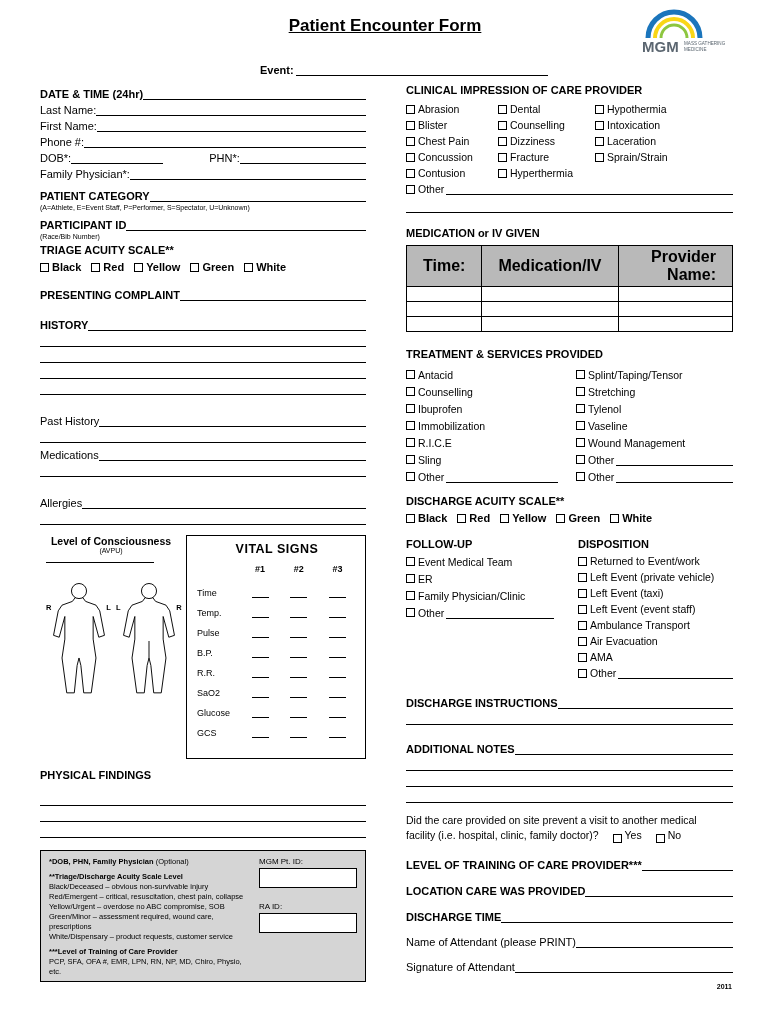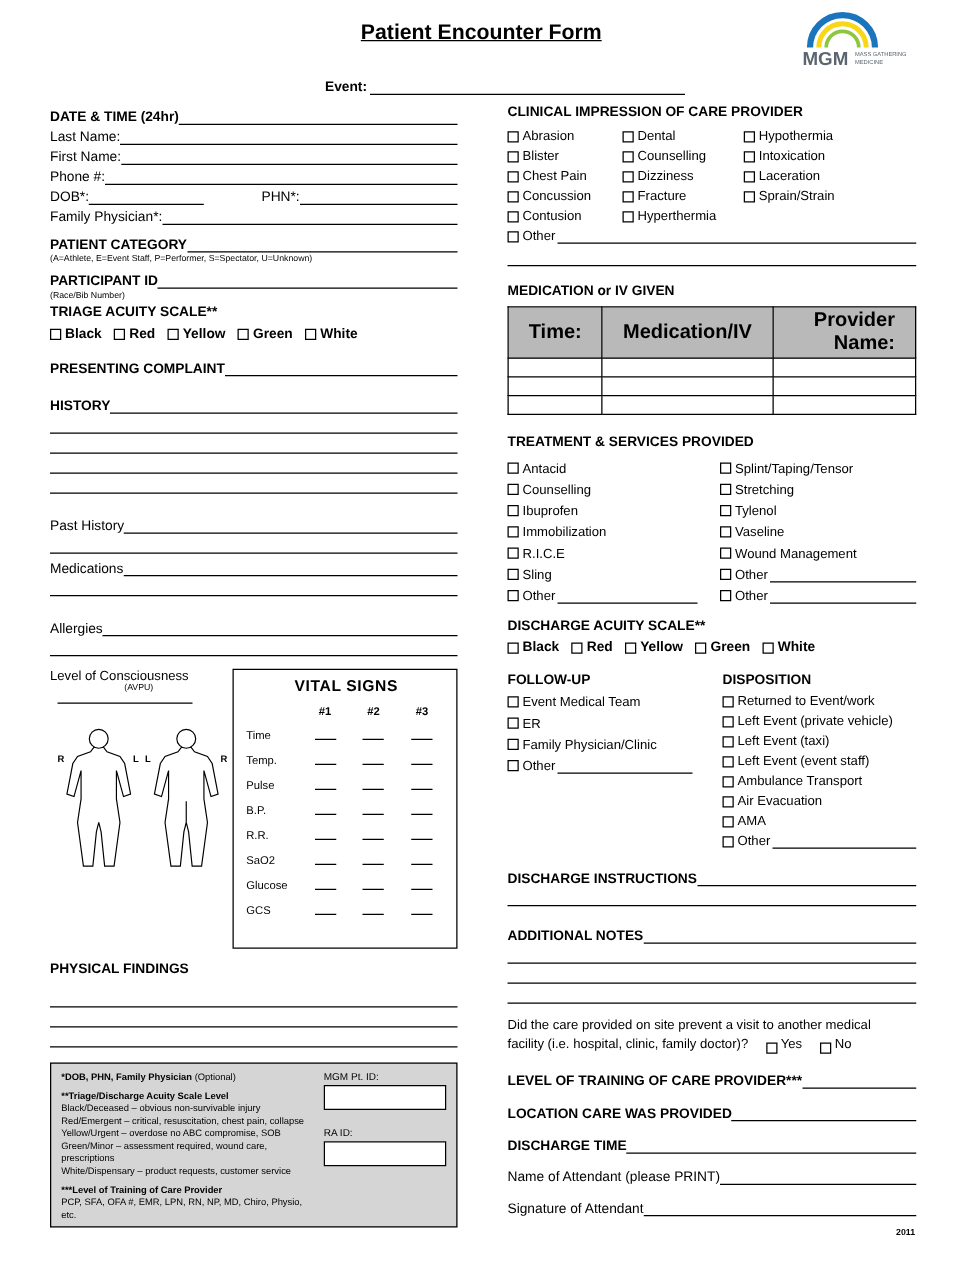--- a/index.html
+++ b/index.html
@@ -20,30 +20,30 @@
   .sect{font-size:11px;font-weight:bold;height:15px}
   .cbrow{display:flex;align-items:center;height:16px;font-size:11px;gap:10px}
   .cbitem{display:inline-flex;align-items:center;white-space:nowrap}
   .cb{display:inline-block;width:9px;height:9px;border:1px solid #000;margin-right:3px;flex:none;background:#fff}
   .citem{display:flex;align-items:center;height:16px;font-size:10.5px;white-space:nowrap}
   .citem .cfill{flex:1 1 auto;border-bottom:1px solid #000;height:11px;align-self:flex-end;margin-bottom:2px;margin-left:2px}
   .t17{height:17px}
   .twocol{display:flex}
   .ci-grid{display:flex;margin-top:2px}
   .loc-region{position:relative;height:226px;margin-top:10px}
-  .loc-title{font-size:10.5px;font-weight:normal;width:142px}
+  .loc-title{font-size:10.5px;font-weight:bold;text-align:center;width:142px}
   .loc-sub{font-size:7px;text-align:center;width:142px}
   .loc-line{width:108px;border-bottom:1px solid #000;height:9px;margin-left:6px}
   .figures{position:absolute;top:46px;left:0;width:148px;display:flex;justify-content:center;gap:4px}
   .vitals{position:absolute;top:0;right:0;width:180px;height:224px;border:1px solid #000;padding:6px 8px 0 10px;background:#fff}
   .vtitle{font-size:12.5px;font-weight:bold;text-align:center;letter-spacing:.5px;margin-bottom:8px}
   .vhead{display:flex;height:14px}
   .vlbl{width:44px;font-size:9px}
   .vcol{width:39px;text-align:center;font-size:9px;font-weight:bold}
-  .vrow{display:flex;align-items:center;height:20px}
+  .vrow{display:flex;align-items:flex-end;height:20px}
   .vcell{width:39px;display:flex;justify-content:center}
   .vline{width:17px;border-bottom:1px solid #000;height:8px}
   .footbox{display:flex;margin-top:12px;border:1px solid #000;background:#d5d5d5;padding:6px 8px;height:132px}
   .fn-text{flex:1;font-size:7.5px;line-height:10px}
   .fn-ids{width:102px;font-size:8px;padding-left:4px}
   .fn-idbox{border:1px solid #000;background:#fff;height:20px;margin-top:2px}
   .medtable{width:100%;border-collapse:collapse;margin-top:3px}
   .medtable th{background:#b9b9b9;border:1px solid #000;font-size:16px;text-align:right;padding:2px 16px}
   .medtable td{border:1px solid #000;height:15px}
   .q{font-size:10.5px;line-height:15px}

